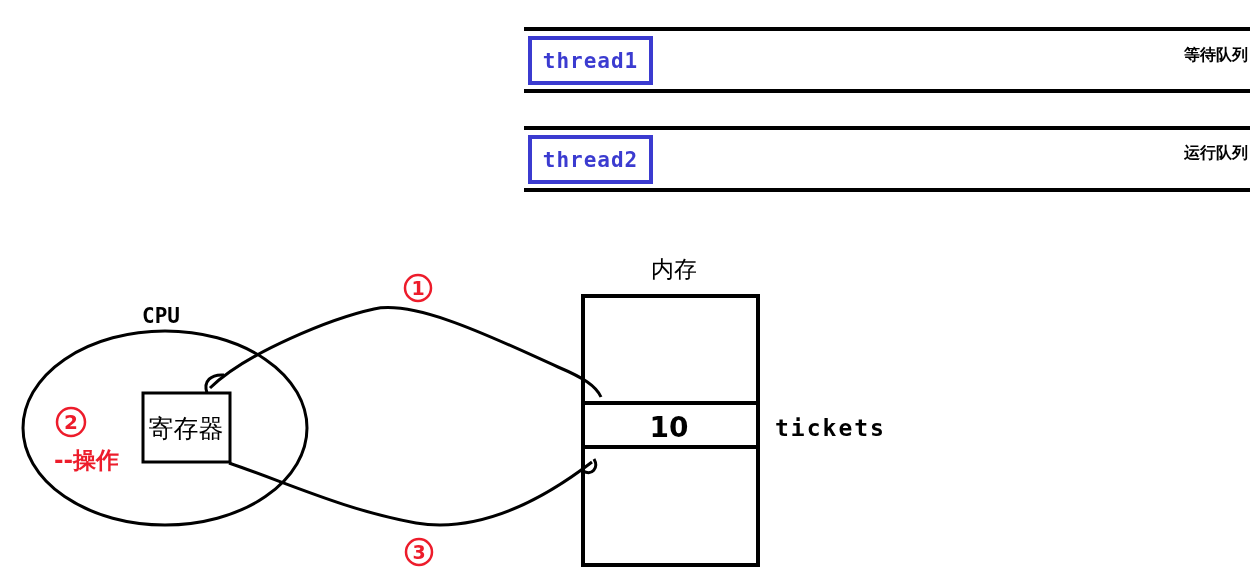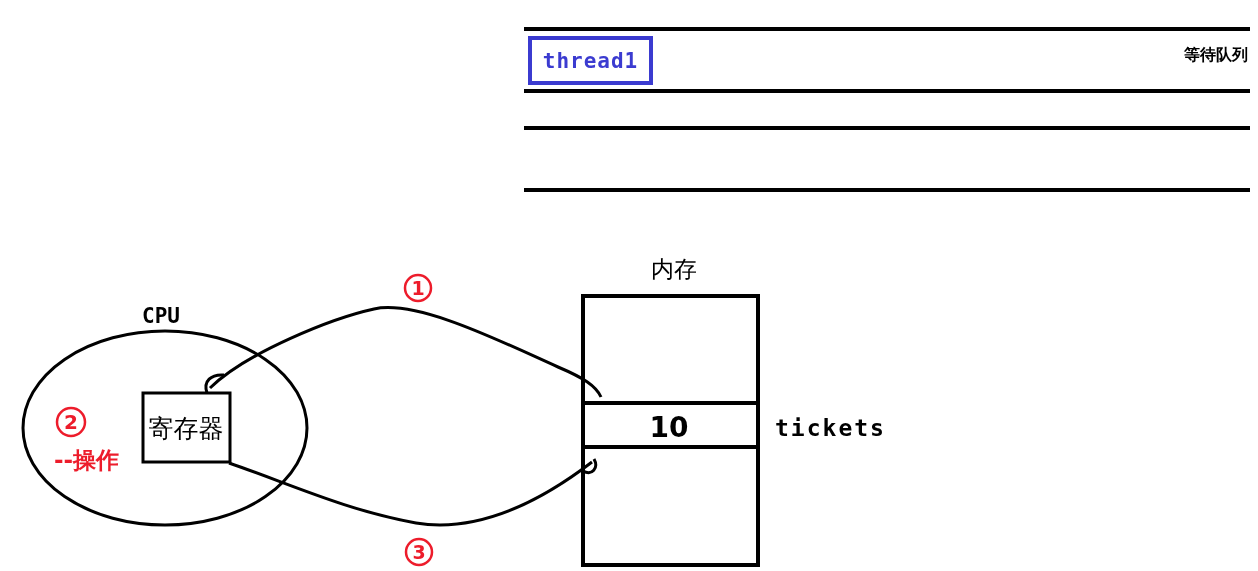--- a/index.html
+++ b/index.html
@@ -54,22 +54,26 @@
 <div class="canvas">
 
   <div class="qline l1"></div>
   <div class="qline l2"></div>
   <div class="qline l3"></div>
   <div class="qline l4"></div>
 
   <div class="thread-box t1">
     <span>thread1</span>
   </div>
+  <div class="thread-box t2">
+    <span>thread2</span>
+  </div>
 
   <div class="queue-label q1">等待队列</div>
+  <div class="queue-label q2">运行队列</div>
 
   <svg class="diagram" width="1258" height="571" viewBox="0 0 1258 571">
 
     <ellipse class="stroke" cx="165" cy="428" rx="142" ry="97"></ellipse>
     <text class="mono" x="161" y="323" font-size="21" font-weight="bold" text-anchor="middle">CPU</text>
 
     <rect class="stroke" x="143" y="393" width="87" height="69" stroke-width="3.5" fill="#ffffff"></rect>
     <text class="plain" x="186" y="437" font-size="25" text-anchor="middle">寄存器</text>
 
     <text class="plain" x="674" y="277" font-size="23" text-anchor="middle">内存</text>

